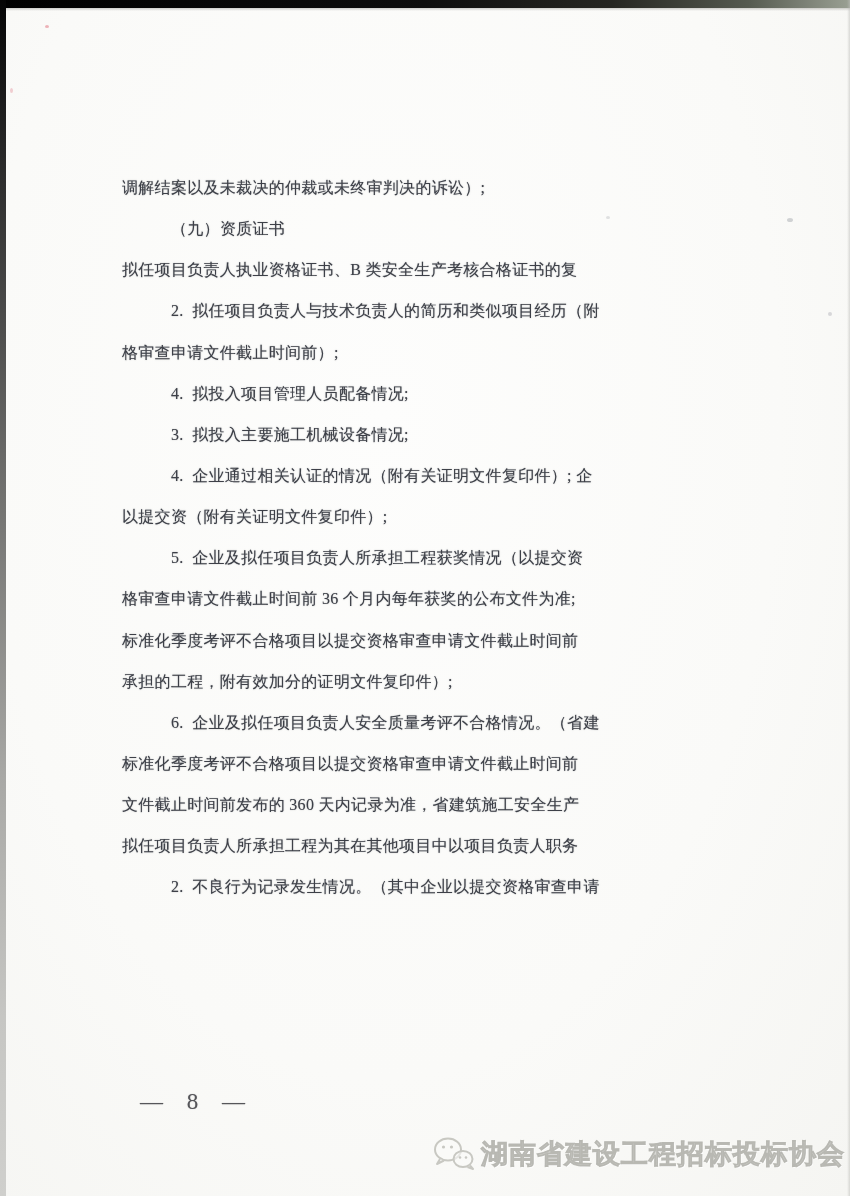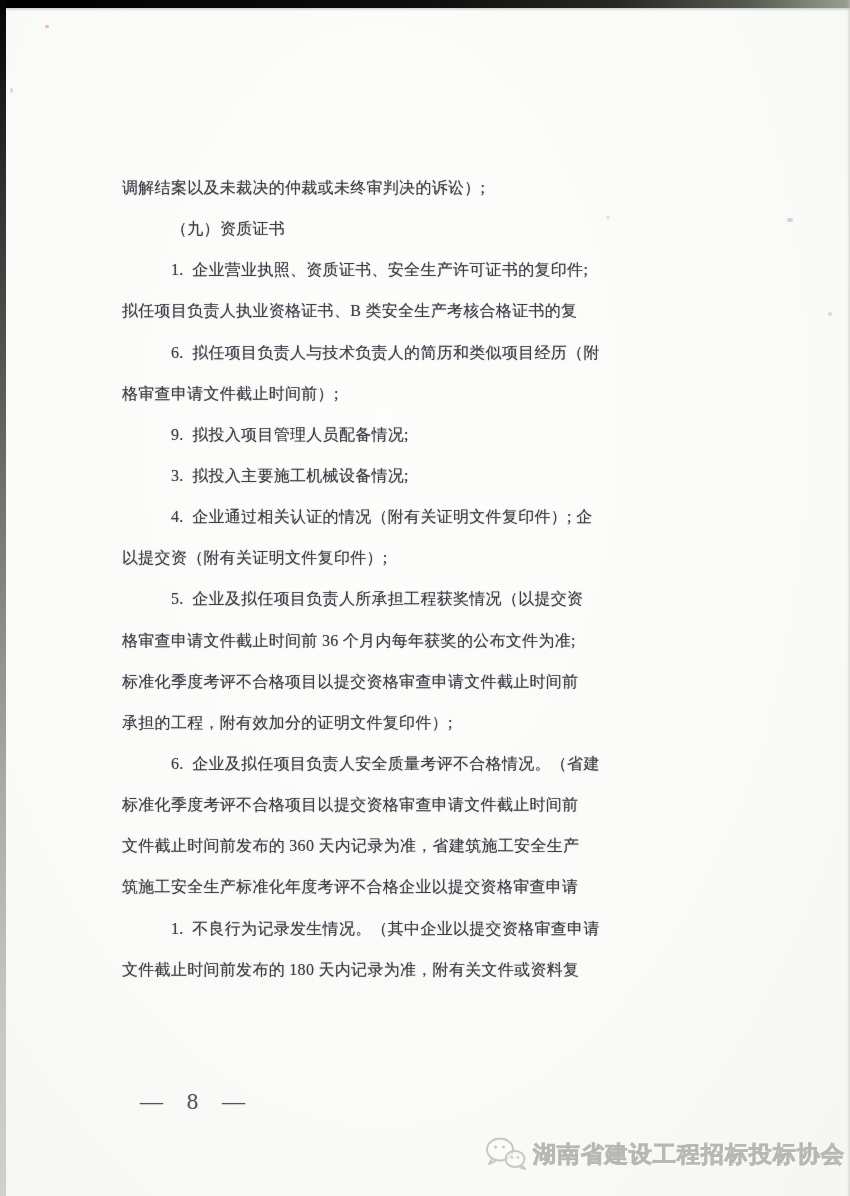--- a/index.html
+++ b/index.html
@@ -79,21 +79,21 @@
   }
   .watermark {
     position: absolute;
     top: 1136px;
     right: 5px;
     display: flex;
     align-items: center;
     gap: 5px;
   }
   .watermark-text {
-    font-size: 23px;
+    font-size: 27px;
     font-weight: 700;
     letter-spacing: 1px;
     color: #dadad6;
     -webkit-text-stroke: 0.8px rgba(178,178,172,0.85);
     text-shadow: 1px 1px 0 rgba(255,255,255,0.95), -0.5px -0.5px 0.5px rgba(165,165,160,0.5);
     white-space: nowrap;
   }
   .watermark-icon svg { display: block; }
 </style>
 </head>
@@ -107,38 +107,36 @@
   <div class="edge-right"></div>
   <div class="speck speck-1"></div>
   <div class="speck speck-2"></div>
   <div class="speck speck-3"></div>
   <div class="speck speck-4"></div>
   <div class="speck speck-5"></div>
 
   <div class="doc-body">
       <div class="line">调解结案以及未裁决的仲裁或未终审判决的诉讼）;</div>
       <div class="line indent">（九）资质证书</div>
-      <div class="line indent">1.  企业营业执照、资质证书、安全生产许可证书的复印件;</div>
       <div class="line">拟任项目负责人执业资格证书、B 类安全生产考核合格证书的复</div>
-      <div class="line indent">6.  拟任项目负责人与技术负责人的简历和类似项目经历（附</div>
+      <div class="line indent">2.  拟任项目负责人与技术负责人的简历和类似项目经历（附</div>
       <div class="line">格审查申请文件截止时间前）;</div>
-      <div class="line indent">9.  拟投入项目管理人员配备情况;</div>
+      <div class="line indent">4.  拟投入项目管理人员配备情况;</div>
       <div class="line indent">3.  拟投入主要施工机械设备情况;</div>
       <div class="line indent">4.  企业通过相关认证的情况（附有关证明文件复印件）; 企</div>
       <div class="line">以提交资（附有关证明文件复印件）;</div>
       <div class="line indent">5.  企业及拟任项目负责人所承担工程获奖情况（以提交资</div>
       <div class="line">格审查申请文件截止时间前 36 个月内每年获奖的公布文件为准;</div>
       <div class="line">标准化季度考评不合格项目以提交资格审查申请文件截止时间前</div>
       <div class="line">承担的工程，附有效加分的证明文件复印件）;</div>
       <div class="line indent">6.  企业及拟任项目负责人安全质量考评不合格情况。（省建</div>
       <div class="line">标准化季度考评不合格项目以提交资格审查申请文件截止时间前</div>
       <div class="line">文件截止时间前发布的 360 天内记录为准，省建筑施工安全生产</div>
-      <div class="line">筑施工安全生产标准化年度考评不合格企业以提交资格审查申请</div>
-      <div class="line indent">1.  不良行为记录发生情况。（其中企业以提交资格审查申请</div>
-      <div class="line">文件截止时间前发布的 180 天内记录为准，附有关文件或资料复</div>
+      <div class="line">拟任项目负责人所承担工程为其在其他项目中以项目负责人职务</div>
+      <div class="line indent">2.  不良行为记录发生情况。（其中企业以提交资格审查申请</div>
     </div>
 
   <div class="page-number">— 8 —</div>
 
   <div class="watermark">
     <span class="watermark-icon">
       <svg width="44" height="36" viewBox="0 0 44 36" fill="none">
         <ellipse cx="16" cy="13.5" rx="13" ry="11" stroke="#c8c8c2" stroke-width="2" fill="rgba(250,250,248,0.6)"></ellipse>
         <circle cx="11.5" cy="11" r="1.6" fill="#c8c8c2"></circle>
         <circle cx="19.5" cy="11" r="1.6" fill="#c8c8c2"></circle>

